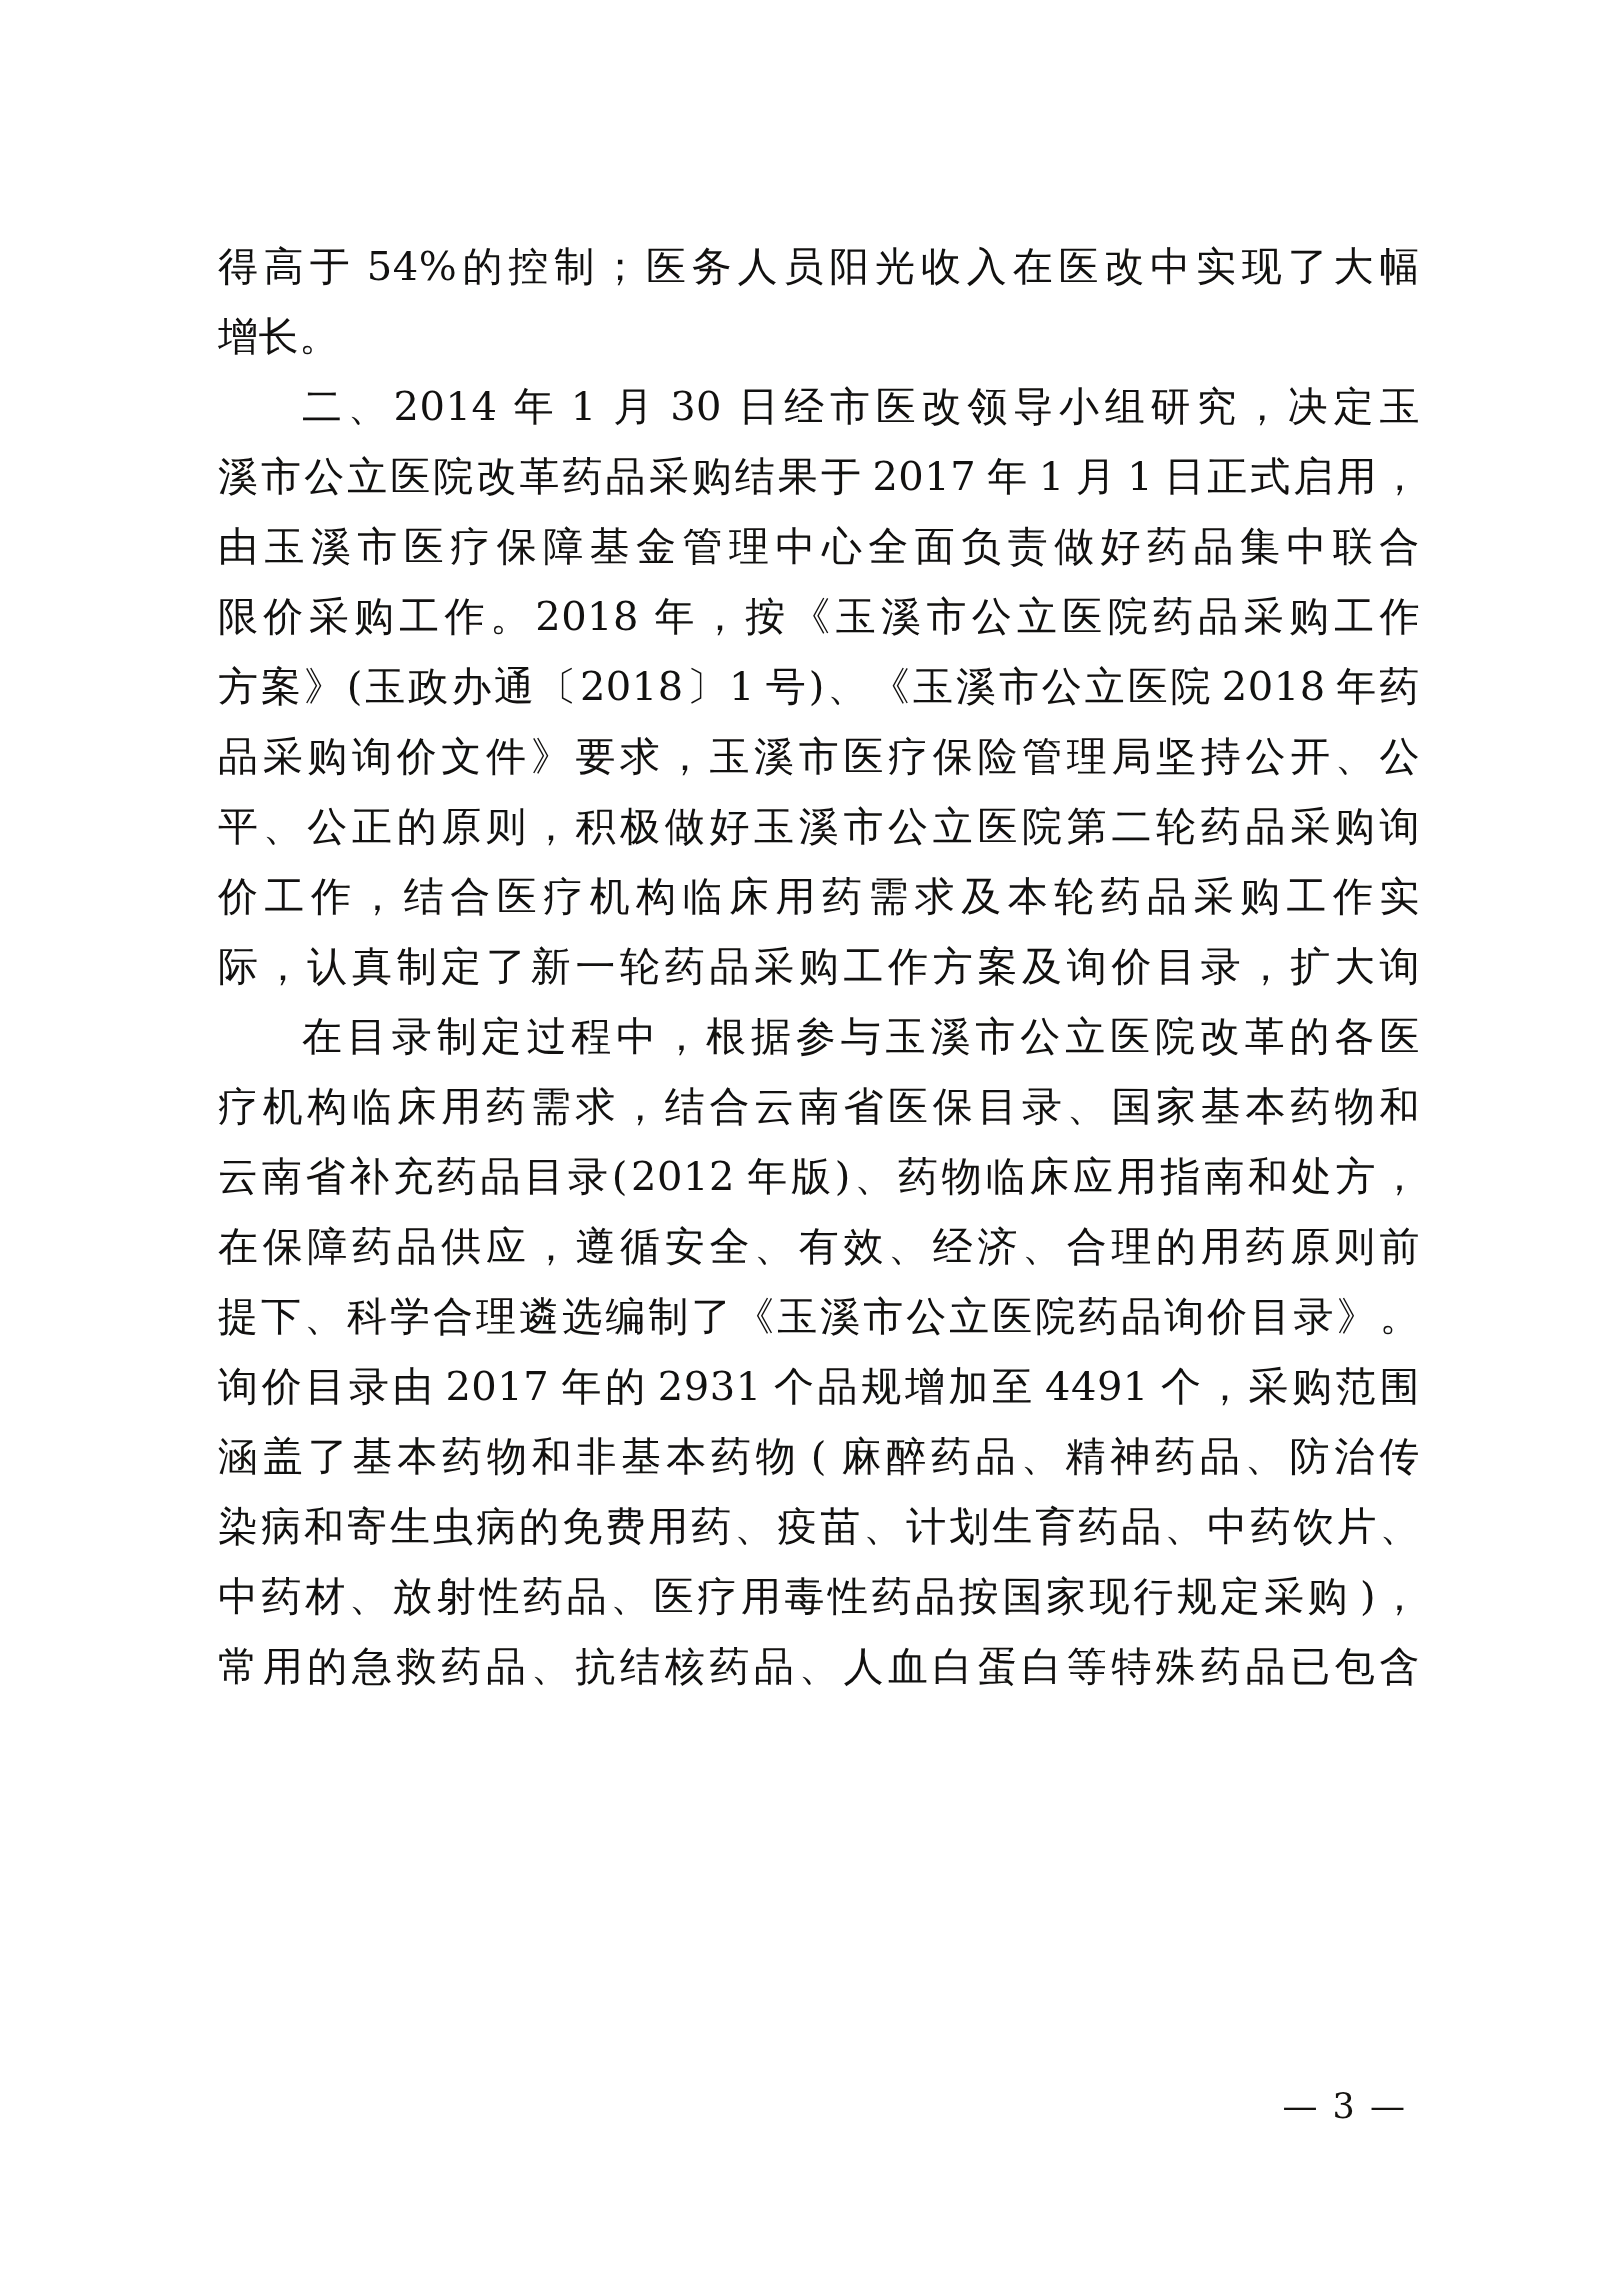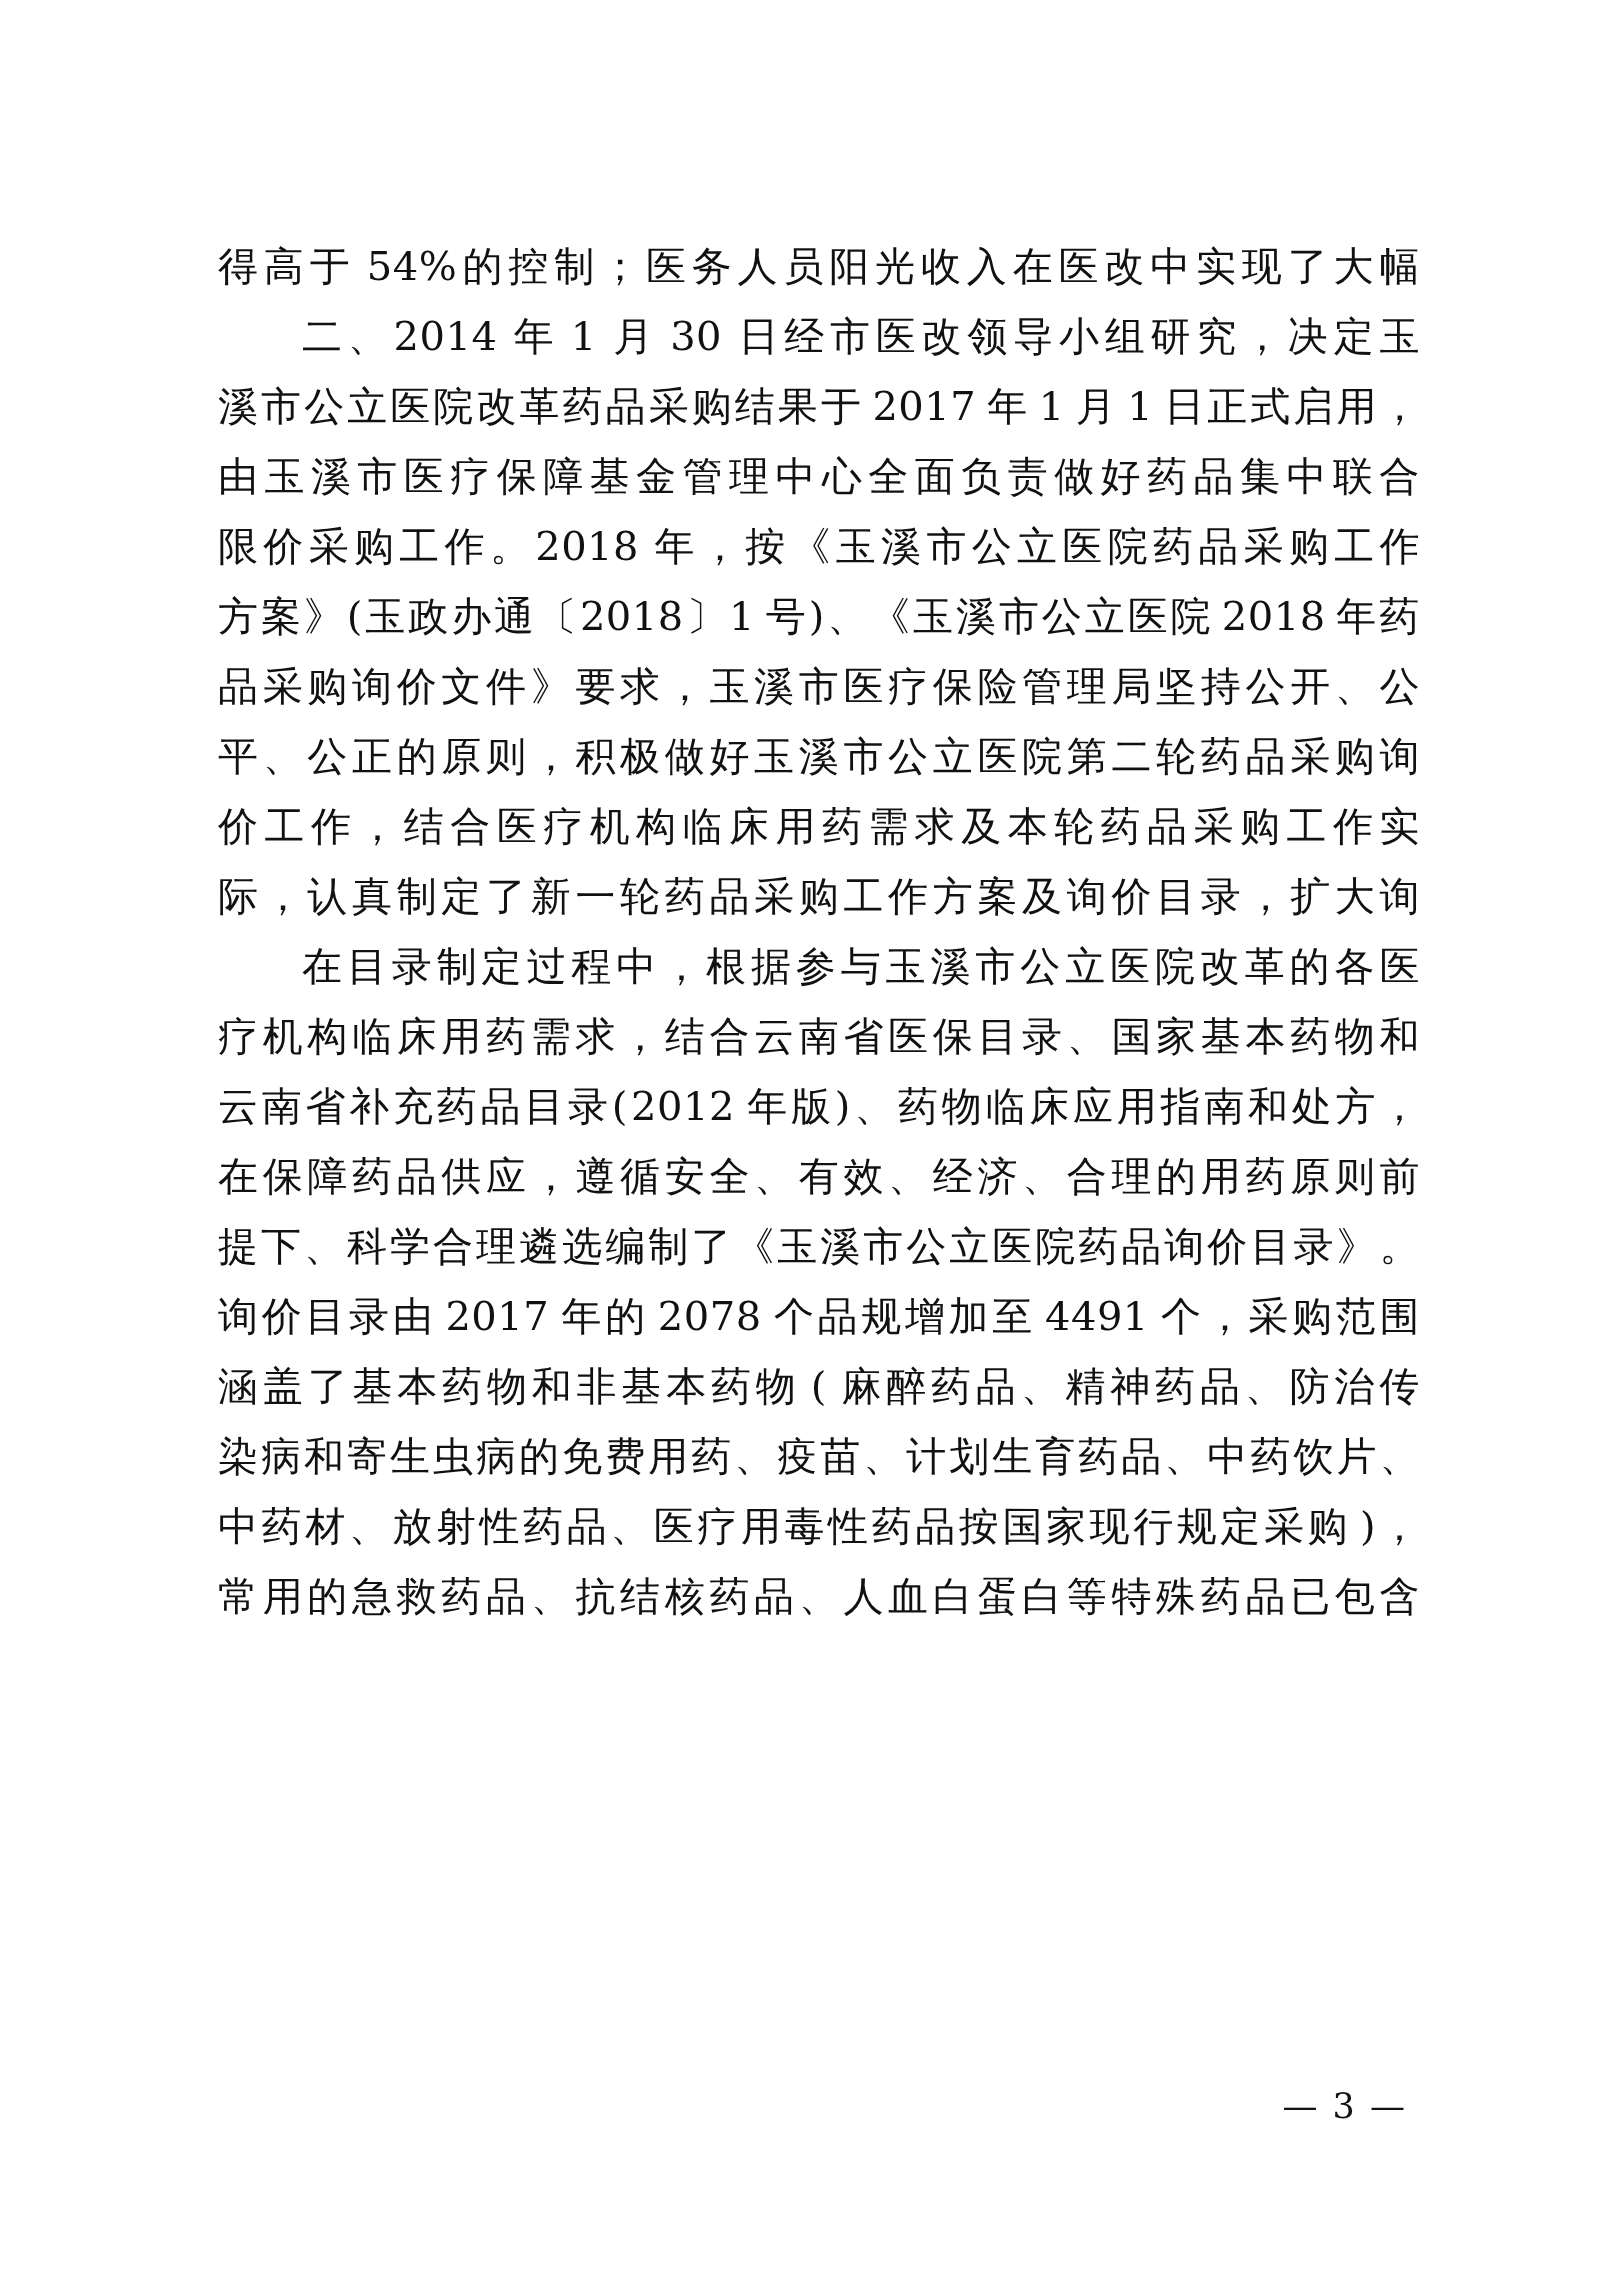--- a/index.html
+++ b/index.html
@@ -118,20 +118,21 @@
           <span>在</span>
           <span>医</span>
           <span>改</span>
           <span>中</span>
           <span>实</span>
           <span>现</span>
           <span>了</span>
           <span>大</span>
           <span>幅</span>
         </div>
+      <div class="doc-line">增长。</div>
     </div>
 
     <div class="doc-paragraph gap-before">
       <div class="doc-line justify indent-2">
           <span>二</span>
           <span>、</span>
           <span>2014</span>
           <span style="width: 5.9px;"></span>
           <span>年</span>
           <span style="width: 5.9px;"></span>
@@ -546,21 +547,21 @@
           <span>价</span>
           <span>目</span>
           <span>录</span>
           <span>由</span>
           <span style="width: 5.9px;"></span>
           <span>2017</span>
           <span style="width: 5.9px;"></span>
           <span>年</span>
           <span>的</span>
           <span style="width: 5.9px;"></span>
-          <span>2078</span>
+          <span>2931</span>
           <span style="width: 5.9px;"></span>
           <span>个</span>
           <span>品</span>
           <span>规</span>
           <span>增</span>
           <span>加</span>
           <span>至</span>
           <span style="width: 5.9px;"></span>
           <span>4491</span>
           <span style="width: 5.9px;"></span>

